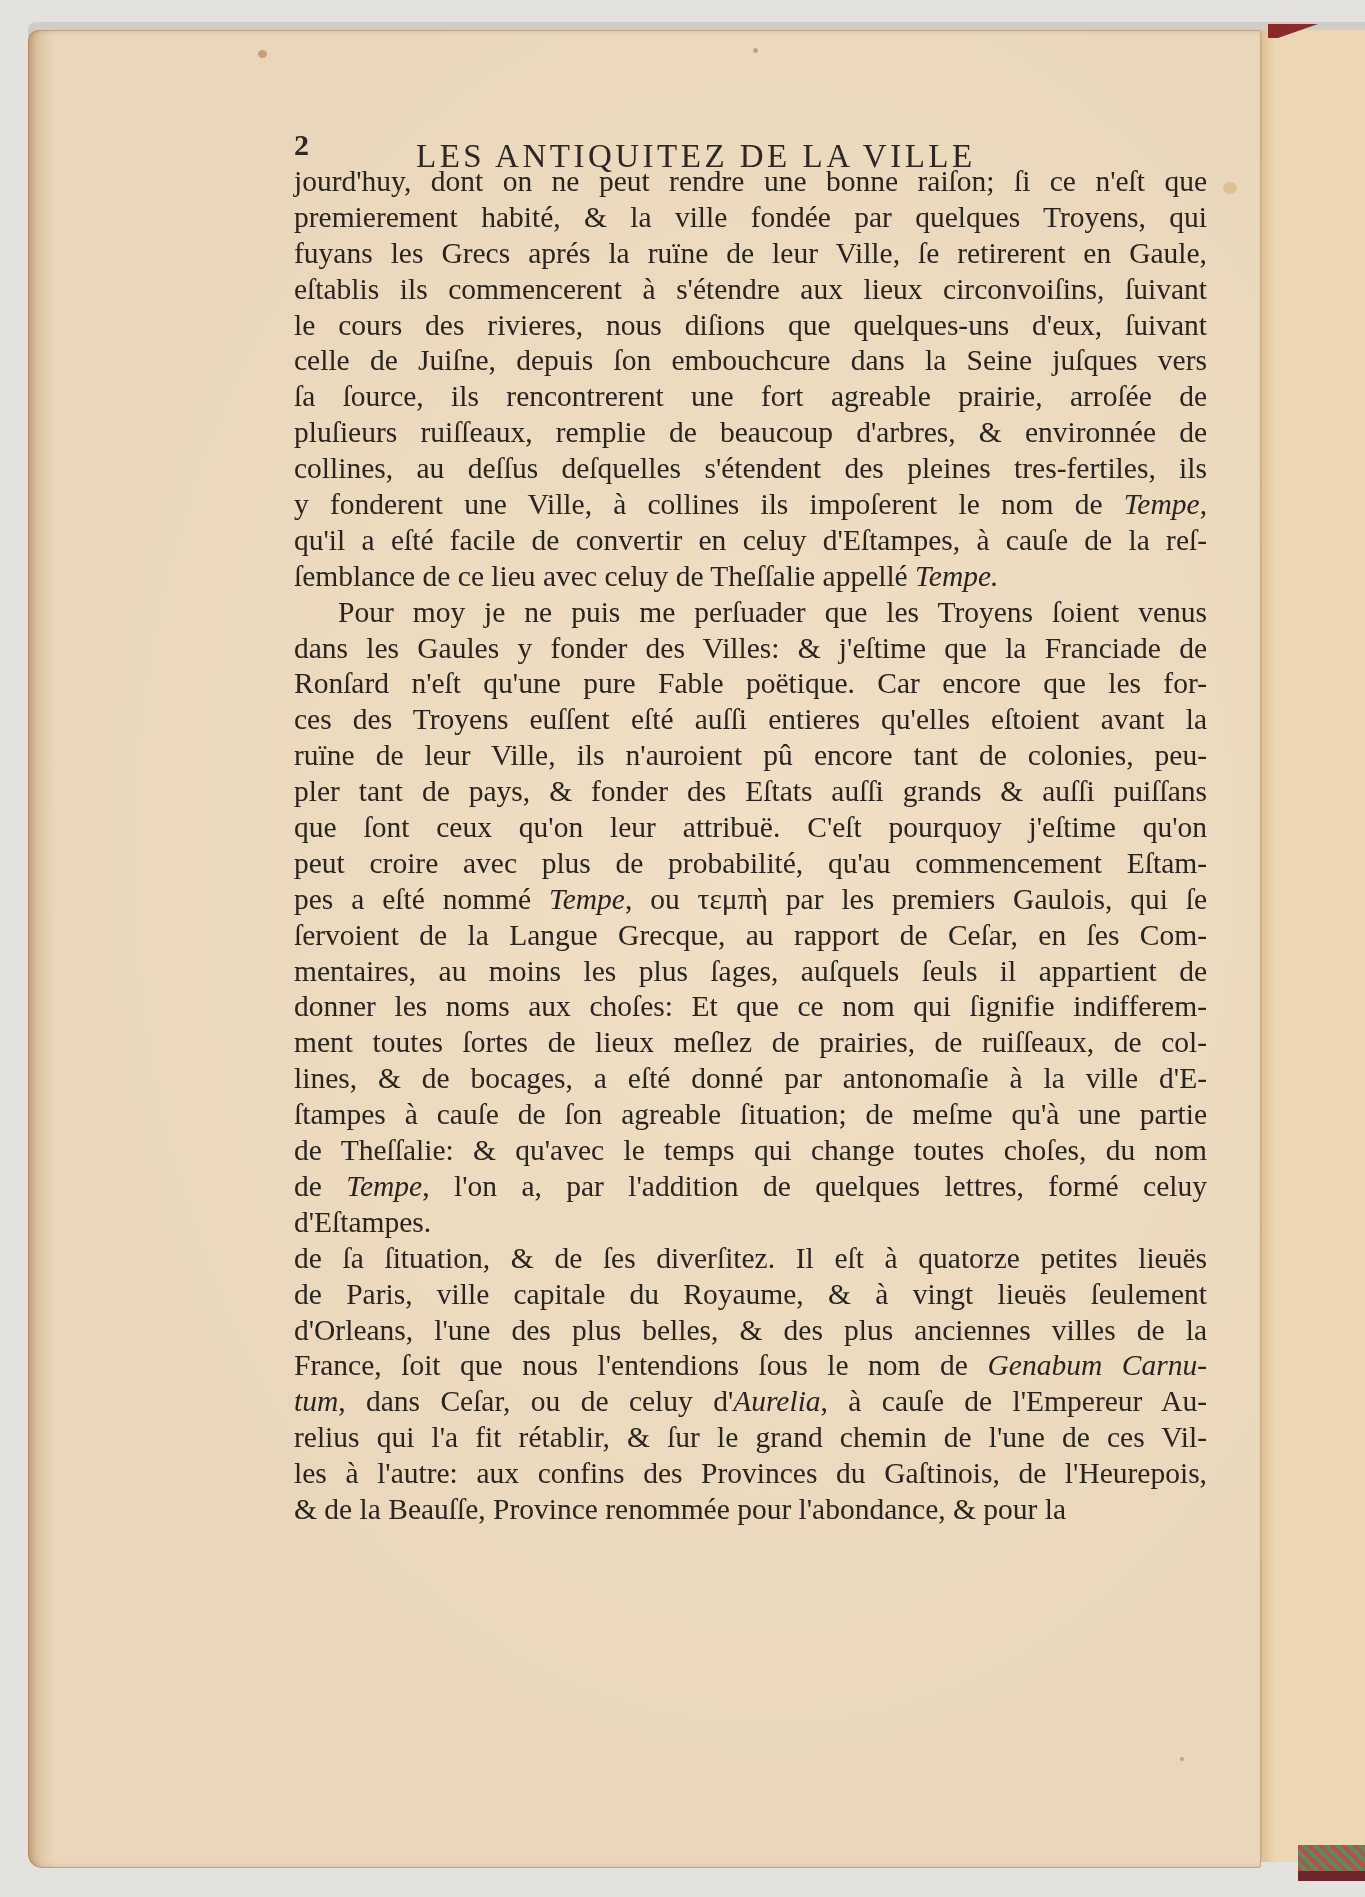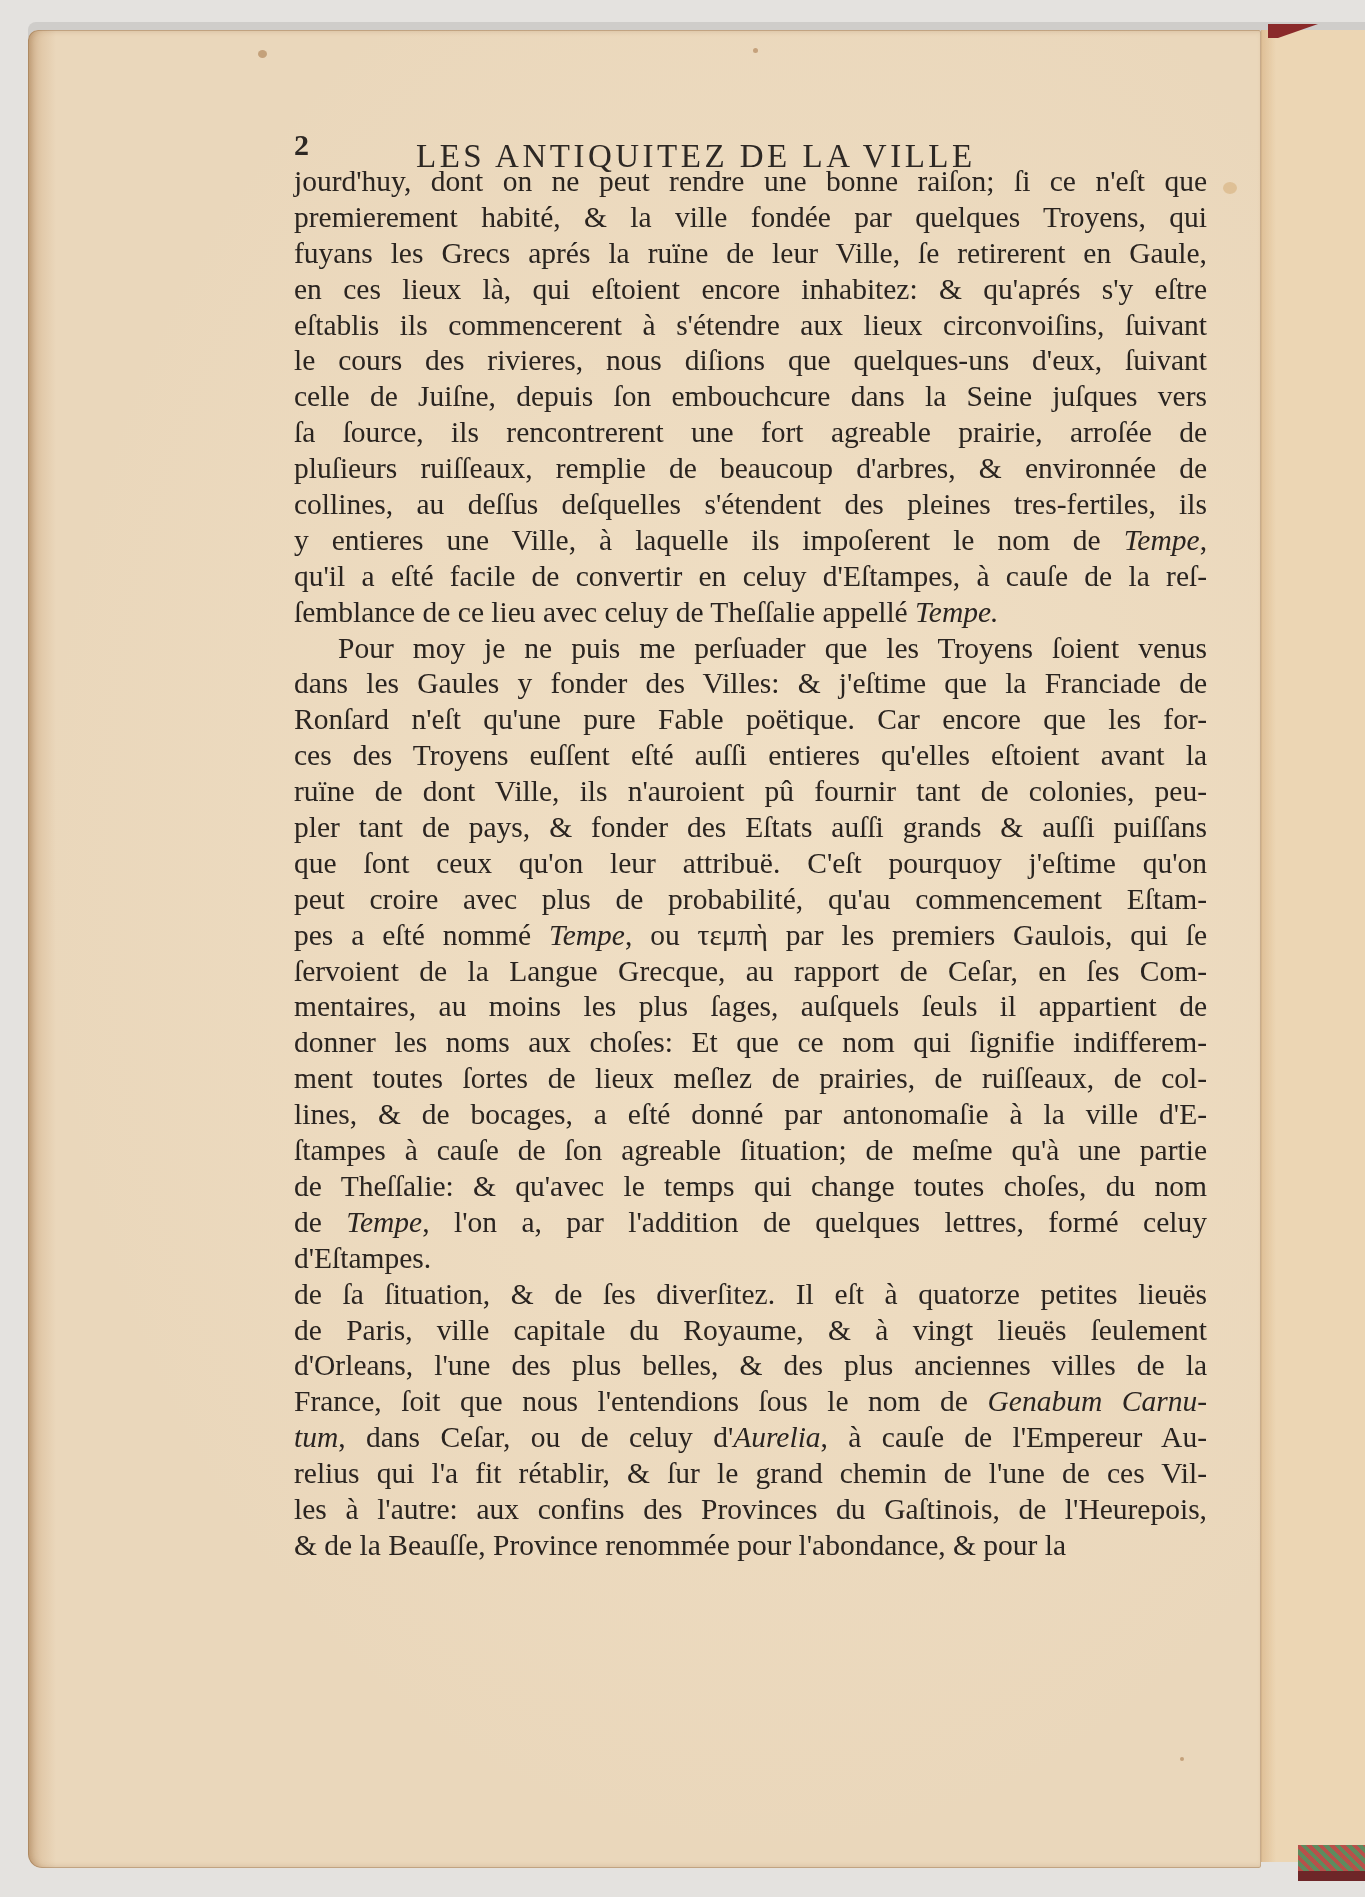--- a/index.html
+++ b/index.html
@@ -81,35 +81,34 @@
 
 <div class="text-block">
   <div class="running-head">
     <span class="page-number">2</span>
     <span class="head-title">LES ANTIQUITEZ DE LA VILLE</span>
   </div>
   <div id="lines">
       <div class="line"><span>jourd'huy, dont on ne peut rendre une bonne raiſon; ſi ce n'eſt que</span></div>
       <div class="line"><span>premierement habité, &amp; la ville fondée par quelques Troyens, qui</span></div>
       <div class="line"><span>fuyans les Grecs aprés la ruïne de leur Ville, ſe retirerent en Gaule,</span></div>
-      <div class="line"><span>en ces lieux là, qui eſtoient encore inhabitez: &amp; qu'aprés s'y eſtre</span></div>
       <div class="line"><span>eſtablis ils commencerent à s'étendre aux lieux circonvoiſins, ſuivant</span></div>
       <div class="line"><span>le cours des rivieres, nous diſions que quelques-uns d'eux, ſuivant</span></div>
       <div class="line"><span>celle de Juiſne, depuis ſon embouchcure dans la Seine juſques vers</span></div>
       <div class="line"><span>ſa ſource, ils rencontrerent une fort agreable prairie, arroſée de</span></div>
       <div class="line"><span>pluſieurs ruiſſeaux, remplie de beaucoup d'arbres, &amp; environnée de</span></div>
       <div class="line"><span>collines, au deſſus deſquelles s'étendent des pleines tres-fertiles, ils</span></div>
-      <div class="line"><span>y entieres une Ville, à laquelle ils impoſerent le nom de </span><em>Tempe</em><span>,</span></div>
+      <div class="line"><span>y fonderent une Ville, à collines ils impoſerent le nom de </span><em>Tempe</em><span>,</span></div>
       <div class="line"><span>qu'il a eſté facile de convertir en celuy d'Eſtampes, à cauſe de la reſ-</span></div>
       <div class="line last"><span>ſemblance de ce lieu avec celuy de Theſſalie appellé </span><em>Tempe.</em></div>
       <div class="line indent"><span>Pour moy je ne puis me perſuader que les Troyens ſoient venus</span></div>
       <div class="line"><span>dans les Gaules y fonder des Villes: &amp; j'eſtime que la Franciade de</span></div>
       <div class="line"><span>Ronſard n'eſt qu'une pure Fable poëtique. Car encore que les for-</span></div>
       <div class="line"><span>ces des Troyens euſſent eſté auſſi entieres qu'elles eſtoient avant la</span></div>
-      <div class="line"><span>ruïne de dont Ville, ils n'auroient pû fournir tant de colonies, peu-</span></div>
+      <div class="line"><span>ruïne de leur Ville, ils n'auroient pû encore tant de colonies, peu-</span></div>
       <div class="line"><span>pler tant de pays, &amp; fonder des Eſtats auſſi grands &amp; auſſi puiſſans</span></div>
       <div class="line"><span>que ſont ceux qu'on leur attribuë. C'eſt pourquoy j'eſtime qu'on</span></div>
       <div class="line"><span>peut croire avec plus de probabilité, qu'au commencement Eſtam-</span></div>
       <div class="line"><span>pes a eſté nommé </span><em>Tempe</em><span>, ou τεμπὴ par les premiers Gaulois, qui ſe</span></div>
       <div class="line"><span>ſervoient de la Langue Grecque, au rapport de Ceſar, en ſes Com-</span></div>
       <div class="line"><span>mentaires, au moins les plus ſages, auſquels ſeuls il appartient de</span></div>
       <div class="line"><span>donner les noms aux choſes: Et que ce nom qui ſignifie indifferem-</span></div>
       <div class="line"><span>ment toutes ſortes de lieux meſlez de prairies, de ruiſſeaux, de col-</span></div>
       <div class="line"><span>lines, &amp; de bocages, a eſté donné par antonomaſie à la ville d'E-</span></div>
       <div class="line"><span>ſtampes à cauſe de ſon agreable ſituation; de meſme qu'à une partie</span></div>

